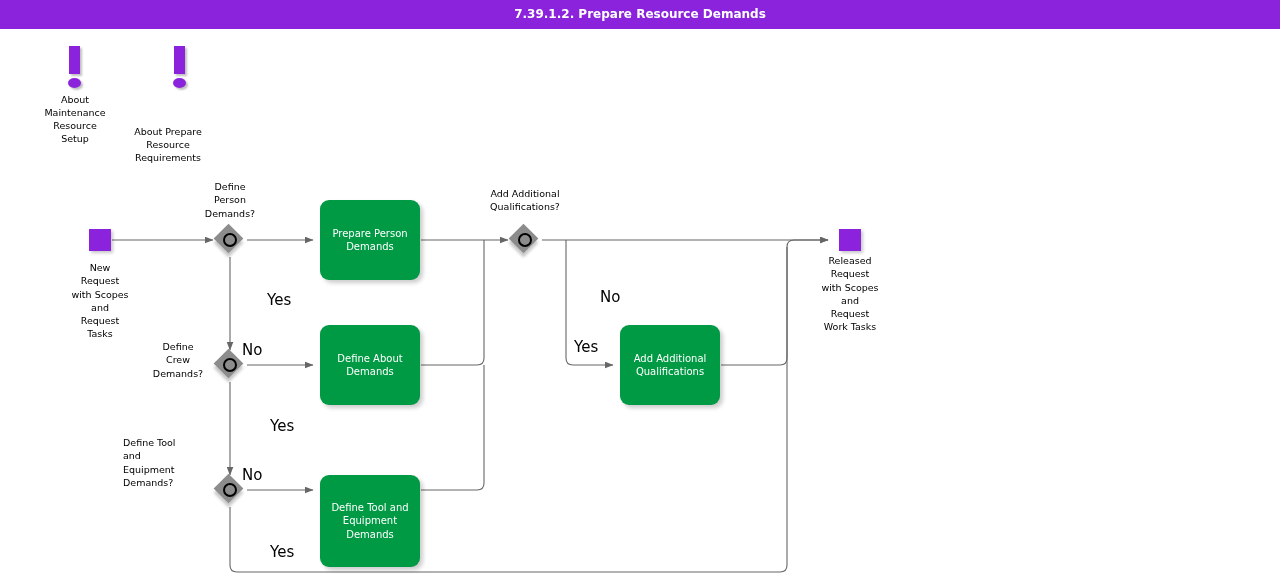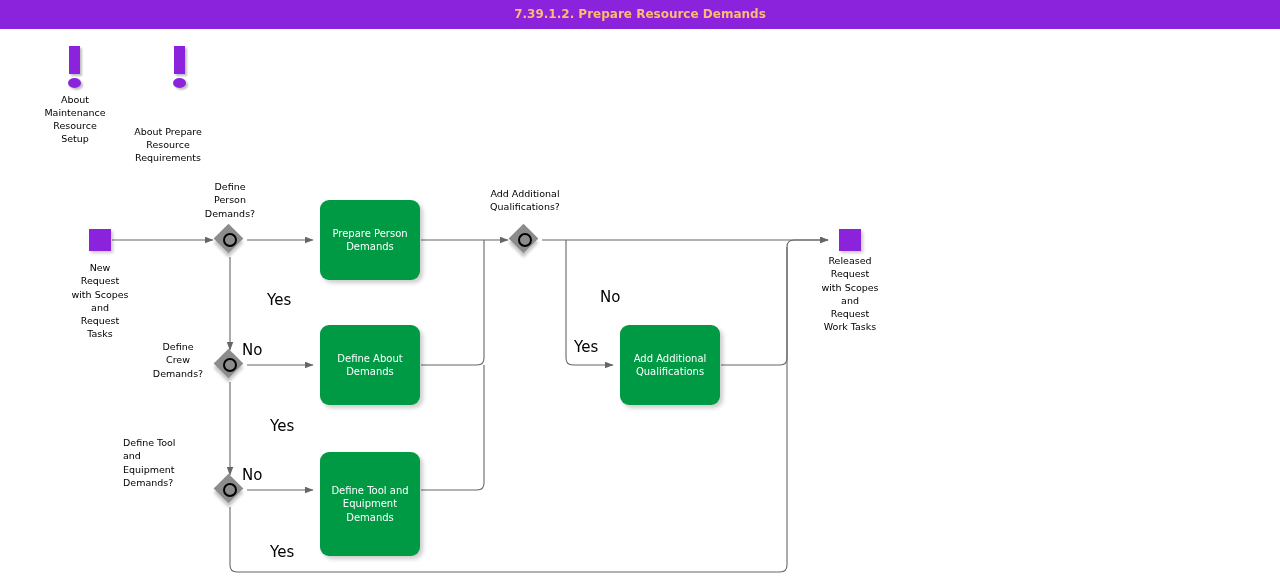--- a/index.html
+++ b/index.html
@@ -21,21 +21,21 @@
     left: 0; top: 0;
     width: 1280px; height: 29px;
     background: #8b23dd;
   }
   .titlebar-text {
     position: absolute;
     left: 0; top: 0;
     width: 1280px; height: 29px;
     line-height: 29px;
     text-align: center;
-    color: #fdba74;
+    color: #ffffff;
     font-size: 12px;
     font-weight: bold;
     font-family: "DejaVu Sans", "Liberation Sans", sans-serif;
     white-space: nowrap;
   }
 
   
   .canvas {
     position: absolute;
     left: 0; top: 29px;
@@ -275,21 +275,21 @@
   <div class="task" style="left:320px; top:171px; width:100px; height:80px;">
     <div class="task-text">Prepare Person
 Demands</div>
   </div>
 
   <div class="task" style="left:320px; top:296px; width:100px; height:80px;">
     <div class="task-text">Define About
 Demands</div>
   </div>
 
-  <div class="task" style="left:320px; top:423px; width:100px; height:104px;">
+  <div class="task" style="left:320px; top:446px; width:100px; height:92px;">
     <div class="task-text">Define Tool and
 Equipment
 Demands</div>
   </div>
 
   <div class="task" style="left:620px; top:296px; width:100px; height:80px;">
     <div class="task-text">Add Additional
 Qualifications</div>
   </div>
 

